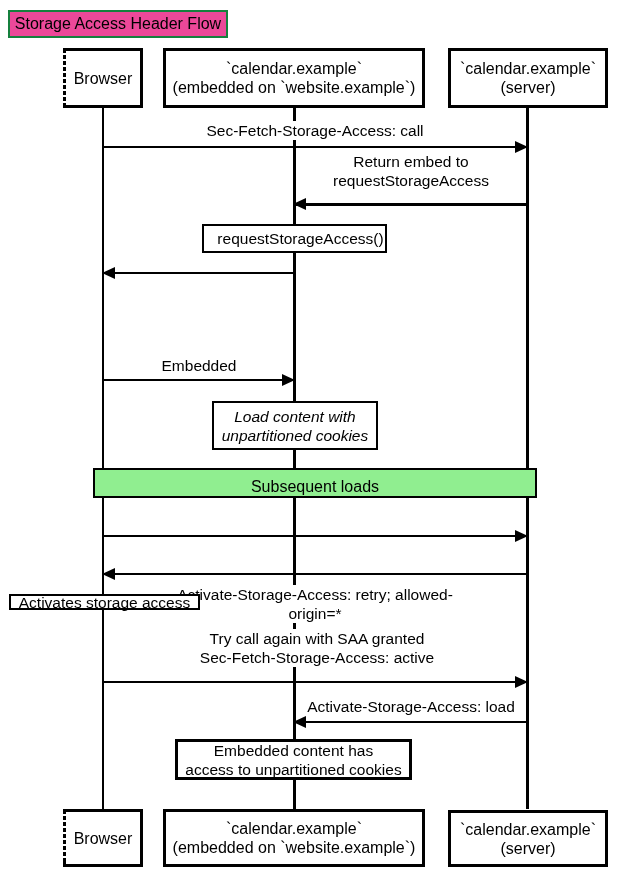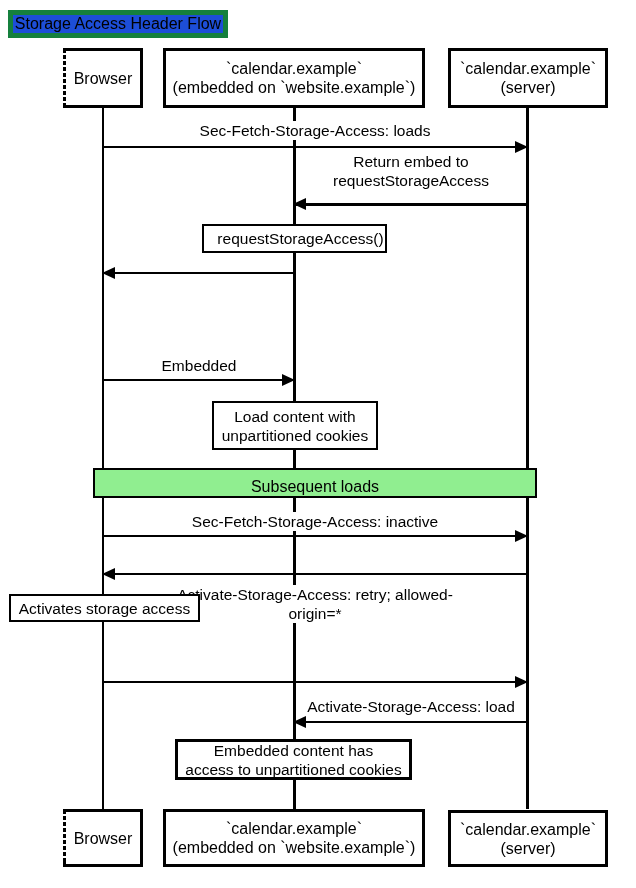--- a/index.html
+++ b/index.html
@@ -8,23 +8,23 @@
     font-family:"Liberation Sans",sans-serif;color:#000;overflow:hidden;
   }
   
   .pbox{
     position:absolute;box-sizing:border-box;border:3px solid #000;
     display:flex;align-items:center;justify-content:center;text-align:center;
     font-size:16px;line-height:19px;white-space:pre-line;background:transparent;
   }
   .pbox .lbl{background:#ffffff;padding:1px 3px;}
   .titlebox{
-    position:absolute;box-sizing:border-box;border:5px solid #15803d;
+    position:absolute;box-sizing:border-box;border:2px solid #15803d;
     display:flex;align-items:center;justify-content:center;
-    font-size:16px;background:#1d4ed8;
+    font-size:16px;background:#ec4899;
   }
   
   .lifeline{position:absolute;width:2.5px;background:#000;top:108px;height:701px;}
   
   .arrow{position:absolute;height:0;}
   .arrow .line{position:absolute;left:0;right:0;top:0;height:2.5px;background:#000;}
   .arrow .head-r{position:absolute;right:-1px;top:-5px;width:0;height:0;
     border-left:13px solid #000;border-top:6.2px solid transparent;border-bottom:6.2px solid transparent;}
   .arrow .head-l{position:absolute;left:-1px;top:-5px;width:0;height:0;
     border-right:13px solid #000;border-top:6.2px solid transparent;border-bottom:6.2px solid transparent;}
@@ -91,32 +91,33 @@
   </div>
   <div class="arrow" style="left:294px;top:720.5px;width:233px;">
     <span class="line"></span>
     <span class="head-l"></span>
   </div>
 
   <div class="section" style="left:93px;top:468px;width:444px;height:30px;">
     <span>Subsequent loads</span>
   </div>
 
-  <div class="mlabel" style="left:315px;top:121px;">Sec-Fetch-Storage-Access: loads</div>
+  <div class="mlabel" style="left:315px;top:121px;">Sec-Fetch-Storage-Access: call</div>
   <div class="mlabel" style="left:411px;top:152px;">Return embed to
 requestStorageAccess</div>
   <div class="mlabel" style="left:199px;top:356px;">Embedded</div>
-  <div class="mlabel" style="left:315px;top:512px;">Sec-Fetch-Storage-Access: inactive</div>
   <div class="mlabel" style="left:315px;top:549px;margin-top:36px;">Activate-Storage-Access: retry; allowed-origin=*</div>
+  <div class="mlabel" style="left:317px;top:629px;">Try call again with SAA granted
+Sec-Fetch-Storage-Access: active</div>
   <div class="mlabel" style="left:411px;top:697px;">Activate-Storage-Access: load</div>
 
   <div class="note" style="left:202px;top:224px;width:185px;height:29px;padding-left:12px;">requestStorageAccess()</div>
-  <div class="note" style="left:212px;top:401px;width:166px;height:49px;">Load content with
+  <div class="note" style="left:212px;top:401px;width:166px;height:49px;font-style:italic;">Load content with
 unpartitioned cookies</div>
-  <div class="note" style="left:9px;top:594px;width:191px;height:28px;text-align:right;">Activates storage access</div>
+  <div class="note" style="left:9px;top:594px;width:191px;height:16px;text-align:right;">Activates storage access</div>
   <div class="note thick" style="left:175px;top:739px;width:237px;height:41px;">Embedded content has
 access to unpartitioned cookies</div>
 
   <div class="titlebox" style="left:8px;top:10px;width:220px;height:28px;">
     <span>Storage Access Header Flow</span>
   </div>
 
   <div class="pbox" style="left:63px;top:48px;width:80px;height:60px;">
     <span class="dash-left"></span>
     <span class="lbl">Browser</span>

